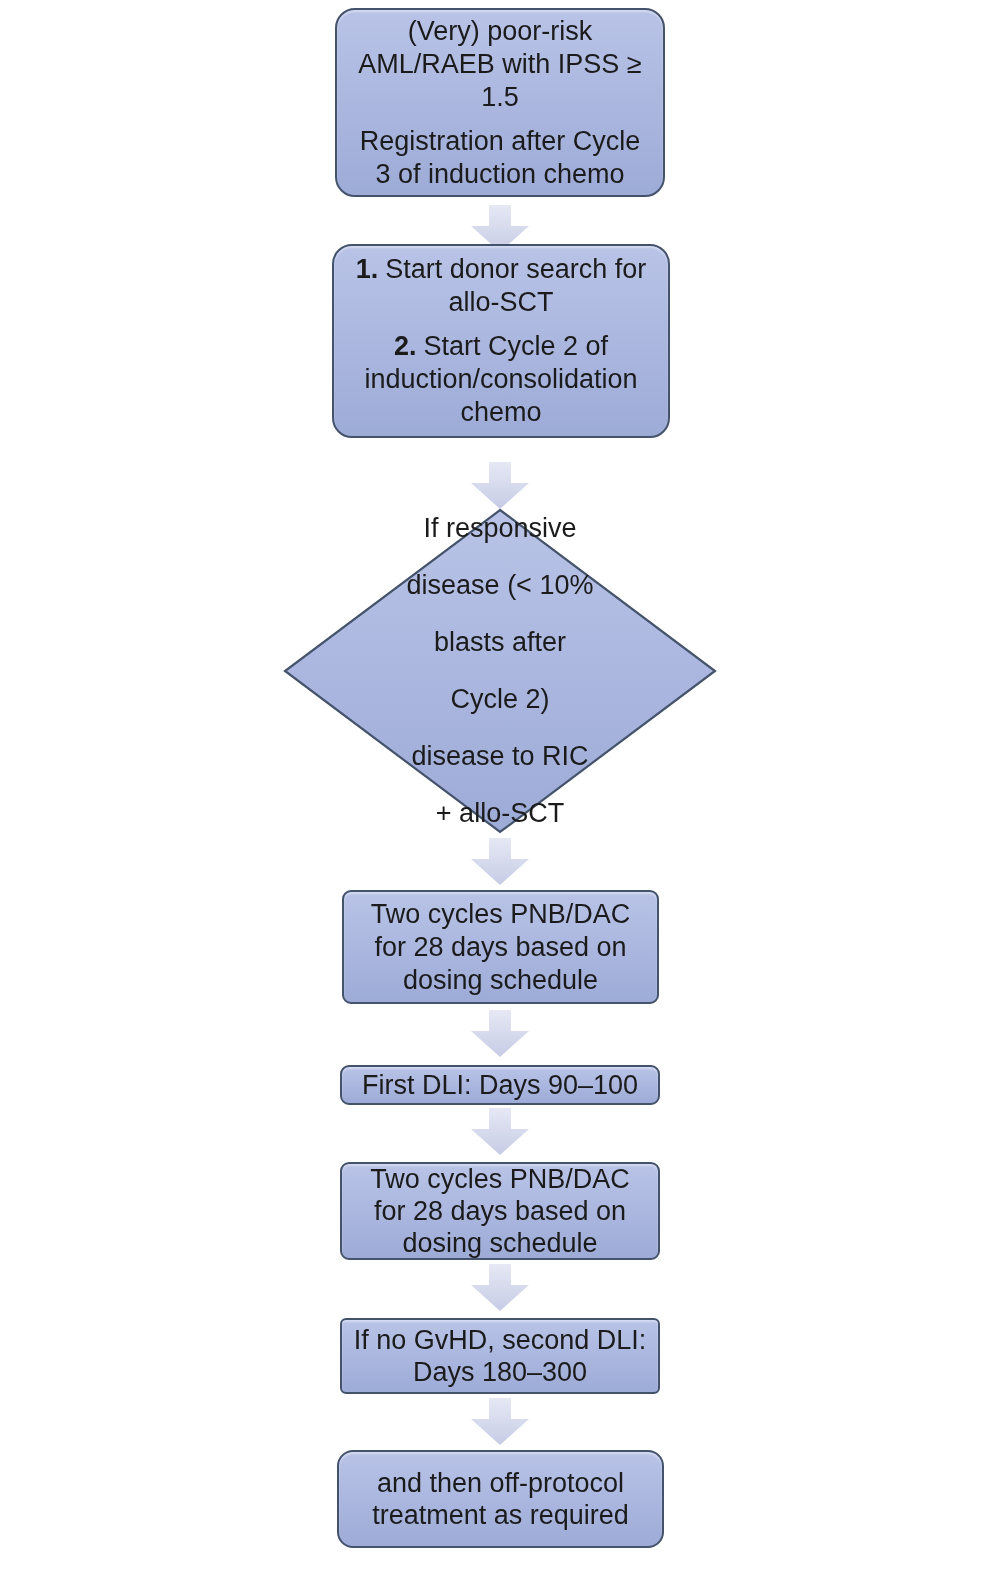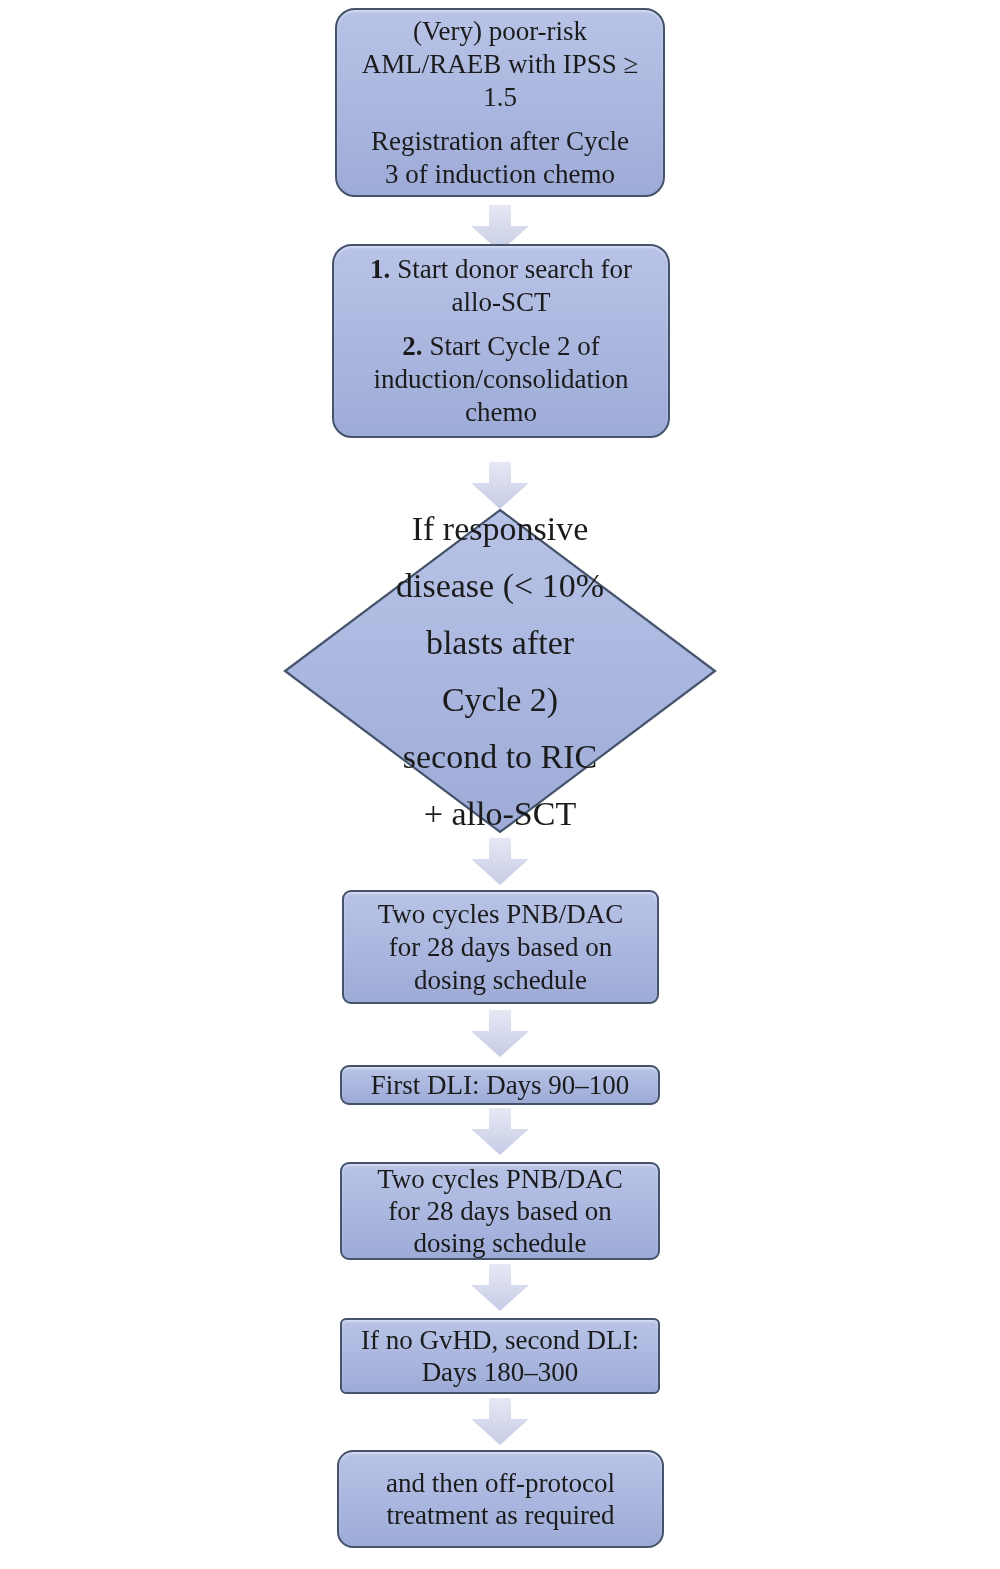--- a/index.html
+++ b/index.html
@@ -5,21 +5,21 @@
   html, body {
     margin: 0;
     padding: 0;
     background: #ffffff;
   }
   .canvas {
     position: relative;
     width: 1000px;
     height: 1569px;
     background: #ffffff;
-    font-family: Liberation Serif, serif;
+    font-family: Liberation Sans, sans-serif;
     color: var(--node-text, #1b1b1b);
     overflow: hidden;
   }
   .node {
     position: absolute;
     box-sizing: border-box;
     border: 2.5px solid var(--node-border, #44536b);
     background: linear-gradient(180deg, var(--node-fill-top, #b9c3e7) 0%, var(--node-fill-bottom, #9dabd7) 100%);
     box-shadow: inset 0 2px 2px rgba(255,255,255,0.4);
     display: flex;
@@ -55,21 +55,21 @@
   }
   .diamond-text {
     position: absolute;
     left: 0; top: 0;
     width: 100%; height: 100%;
     display: flex;
     flex-direction: column;
     align-items: center;
     justify-content: center;
     text-align: center;
-    font-size: 34px;
+    font-size: 27px;
     line-height: 33px;
     gap: 24px;
   }
   .arrow {
     position: absolute;
     left: 471px;
     width: 58px;
     height: 47px;
   }
   .arrow polygon { fill: url(#gradArrow); }
@@ -134,21 +134,21 @@
 
   <div class="diamond-wrap">
     <svg class="diamond-svg" viewBox="0 0 434 326" preserveAspectRatio="none">
       <polygon points="217,2 432,163 217,324 2,163"></polygon>
     </svg>
     <div class="diamond-text">
       <div class="ln">If responsive</div>
       <div class="ln">disease (&lt; 10%</div>
       <div class="ln">blasts after</div>
       <div class="ln">Cycle 2)</div>
-      <div class="ln">second to RIC</div>
+      <div class="ln">disease to RIC</div>
       <div class="ln">+ allo-SCT</div>
     </div>
   </div>
 
   <svg class="arrow a3" viewBox="0 0 58 47">
     <polygon points="18,0 40,0 40,21 58,21 29,47 0,21 18,21"></polygon>
   </svg>
 
   <div class="node n-pnb1">
     <div class="ln">Two cycles PNB/DAC</div>

